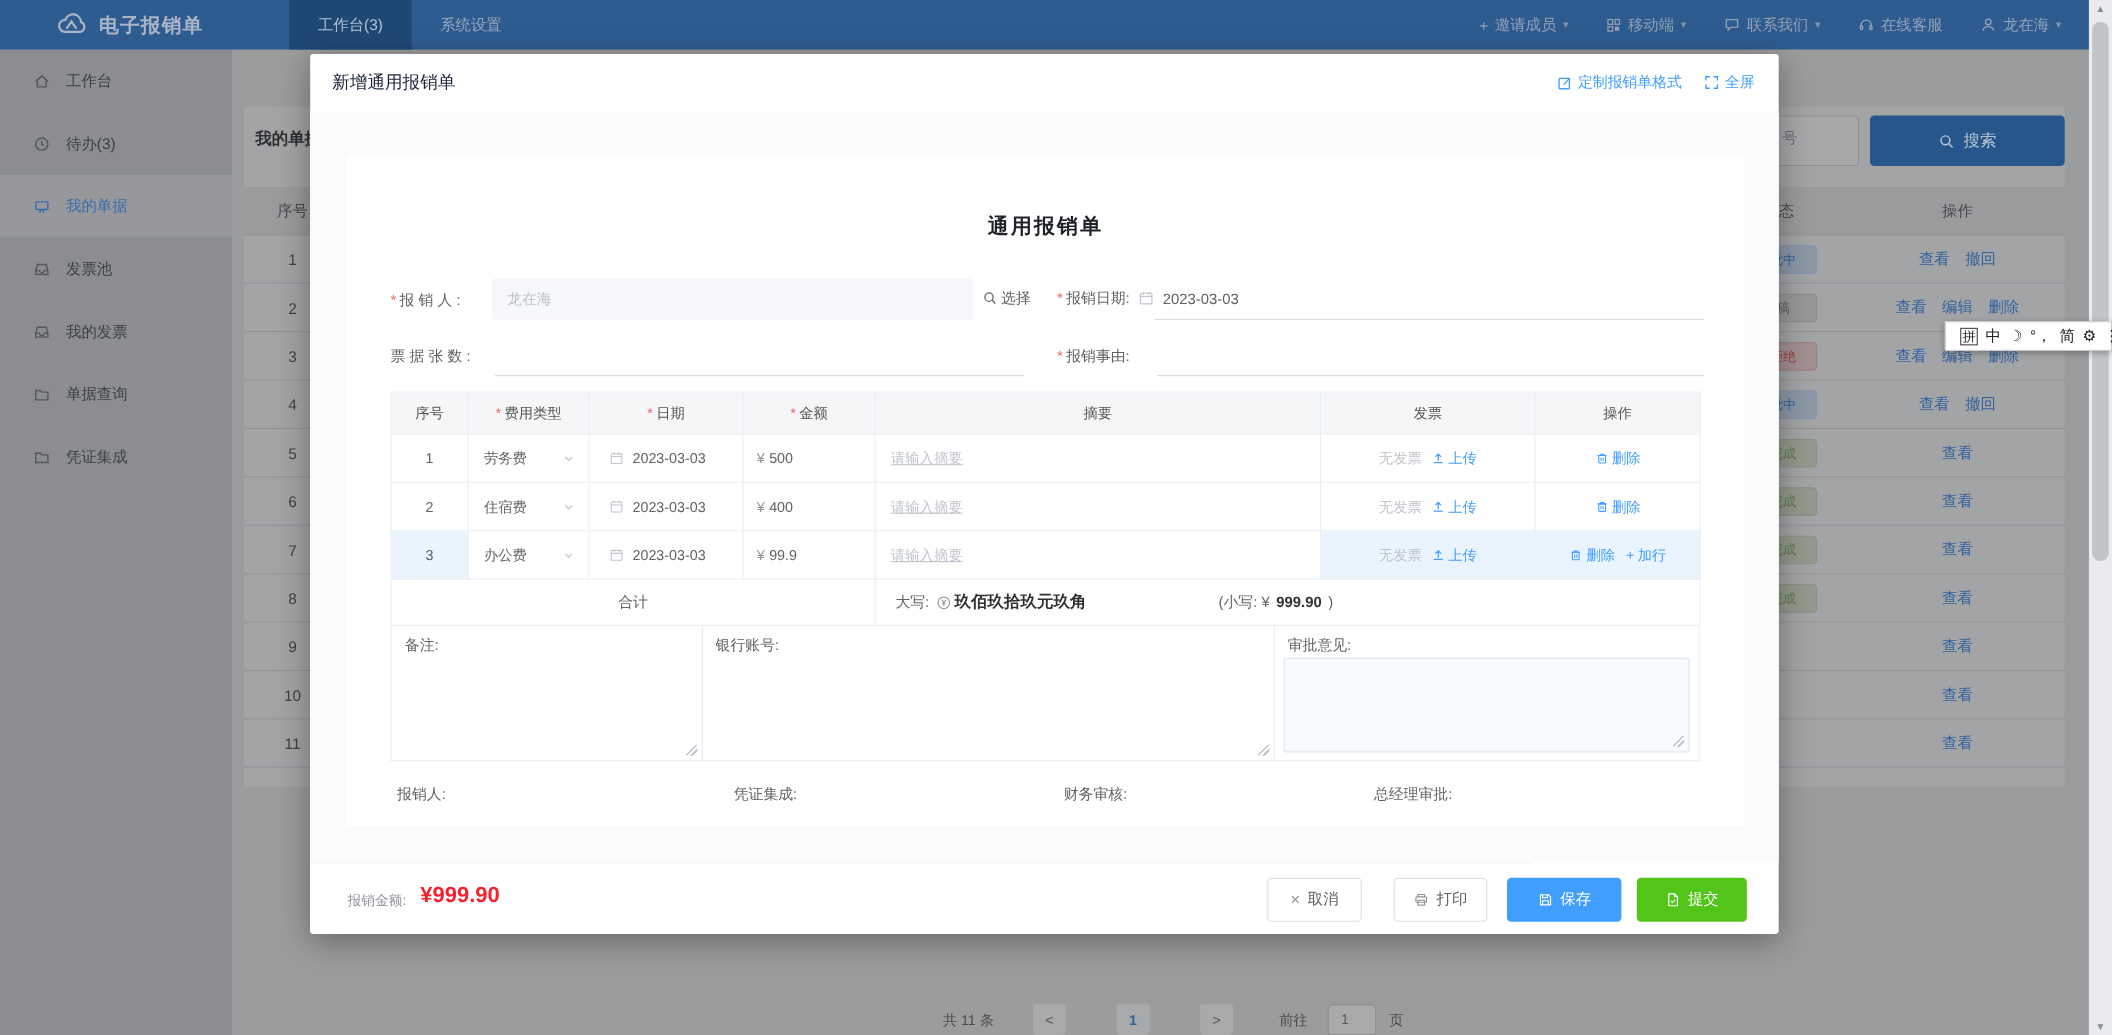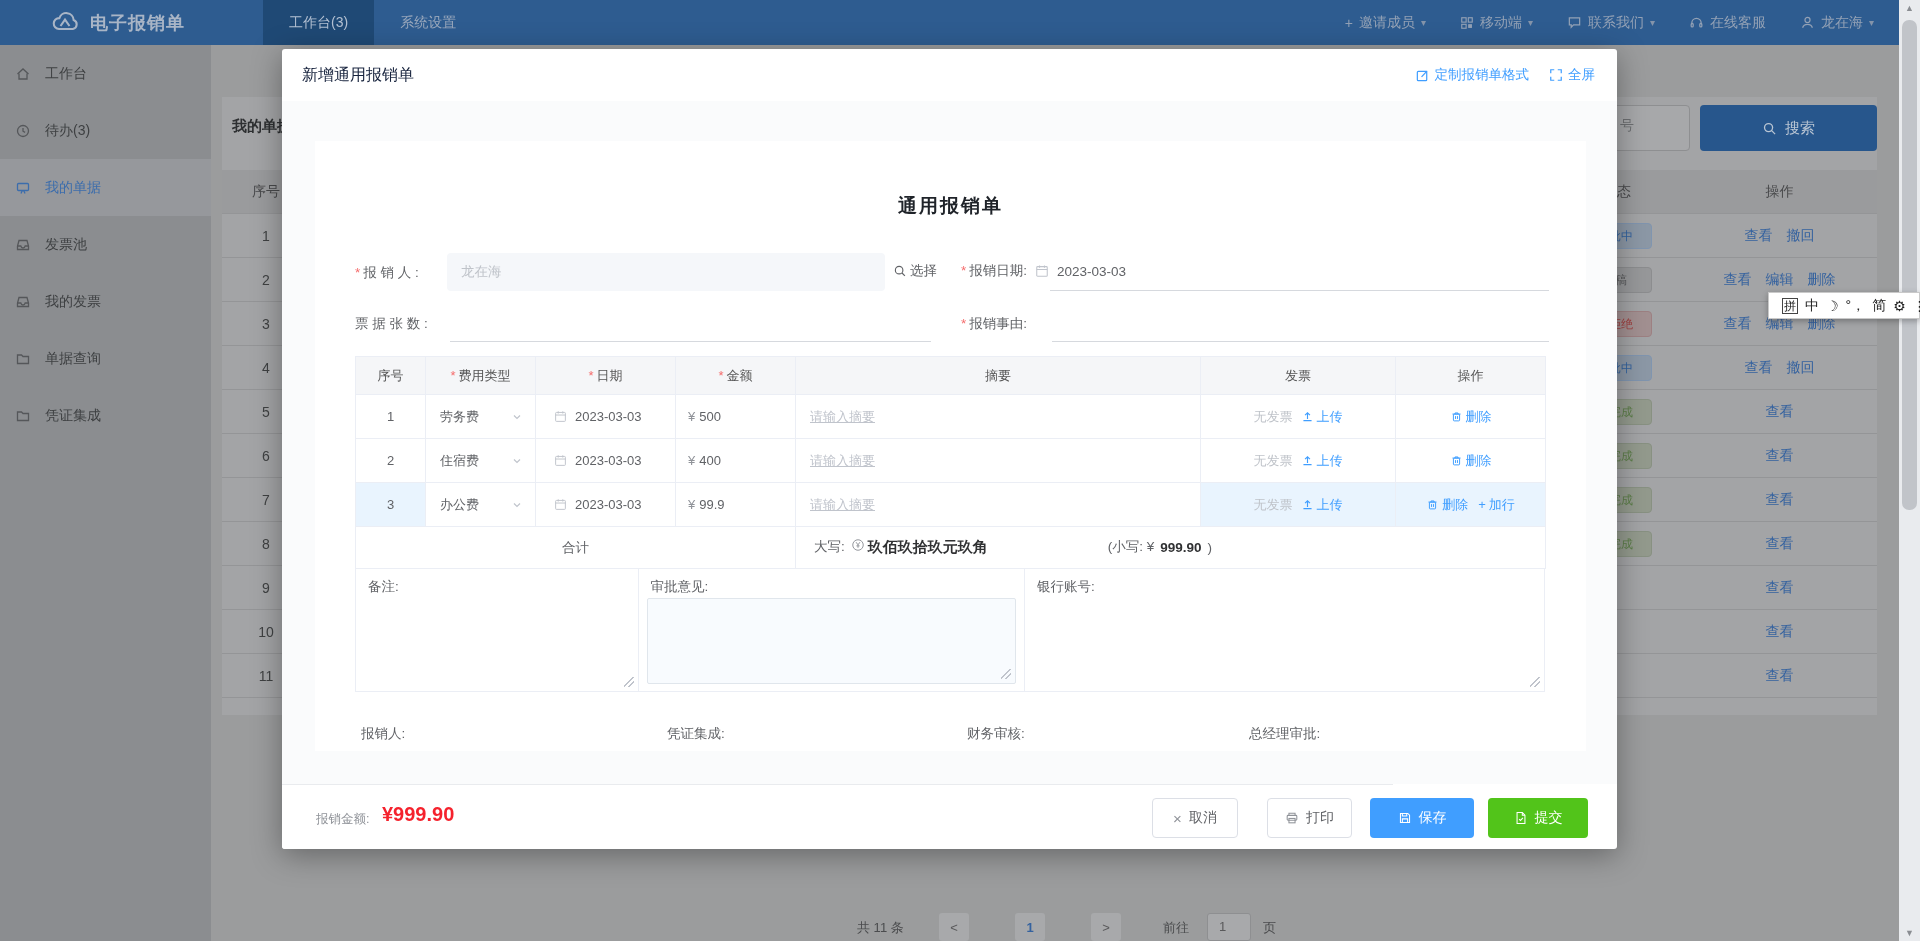--- a/index.html
+++ b/index.html
@@ -15,21 +15,21 @@
 .brand-text { color:#a9b5c6; font-size:18px; font-weight:bold; letter-spacing:1px; }
 .nav-tabs { display:flex; align-items:stretch; margin-left:52px; }
 .nav-tab { display:flex; align-items:center; padding:0 26px; color:#9aa8bc; font-size:14px; cursor:pointer; }
 .nav-tab.active { background:#1f4975; color:#b3c0d2; }
 .nav-right { margin-left:auto; display:flex; align-items:center; gap:34px; padding-right:46px; color:#93a1b5; font-size:14px; }
 .nav-item { display:flex; align-items:center; gap:6px; cursor:pointer; white-space:nowrap; }
 .caret { font-size:10px; color:#8494aa; }
 
 
 .sidebar { position:absolute; left:0; top:45px; width:211px; height:896px; background:#8b8d90; z-index:4; }
-.side-item { height:57px; display:flex; align-items:center; gap:14px; padding-left:15px; color:#3e4042; font-size:14px; cursor:pointer; }
+.side-item { height:57px; display:flex; align-items:center; gap:14px; padding-left:30px; color:#3e4042; font-size:14px; cursor:pointer; }
 .side-item .icon { color:#55575a; }
 .side-item.active { background:#96989c; color:#3c6dac; }
 .side-item.active .icon { color:#3c6dac; }
 
 
 .content { position:absolute; left:211px; top:45px; width:1709px; height:896px; background:#9b9c9d; z-index:3; }
 .bg-card { position:absolute; left:11px; top:52px; width:1655px; height:618px; background:#a3a4a6; }
 .bg-title { position:absolute; left:10px; top:20px; font-size:15px; font-weight:bold; color:#2e3032; }
 .bg-search-input { position:absolute; left:1220px; top:8px; width:248px; height:46px; background:#a7a8aa; border:1px solid #8e8f91; border-radius:4px; }
 .bg-search-frag { position:absolute; left:1398px; top:20px; color:#6e7073; font-size:14px; }
@@ -86,35 +86,35 @@
 .cell-amt { display:flex; align-items:center; padding-left:12px; gap:4px; }
 .amt-cur { color:#909399; }
 .placeholder { color:#c0c4cc; padding-left:14px;text-decoration:underline; }
 .cell-inv { display:flex; align-items:center; justify-content:center; gap:8px; }
 .noinv { color:#bfc3c9; }
 .bluelink { display:inline-flex; align-items:center; gap:3px; color:#409eff; cursor:pointer; white-space:nowrap; }
 .cell-act { display:flex; align-items:center; justify-content:center; gap:12px; }
 .sel-blue { background:#e9f4fe; }
 .total-row td { height:42px; }
 .total-label { text-align:center; color:#606266; font-size:13.5px; }
-.total-cell { display:flex; align-items:flex-start; padding-left:18px; }
+.total-cell { display:flex; align-items:center; padding-left:18px; }
 .upper-label { color:#606266; font-size:13.5px; }
 .yen-circle { color:#909399; margin:0 3px 0 6px; }
 .upper-value { color:#303133; font-weight:bold; font-size:15px; }
 .lower-group { margin-left:120px; color:#606266; font-size:13.5px; display:flex; align-items:center; gap:6px; }
 .lower-value { color:#303133; font-weight:bold; }
 
 .notes { position:absolute; left:40px; top:427px; width:1190px; height:124px; border:1px solid #ebeef5; border-top:none; display:flex; }
 .note-cell { position:relative; height:100%; padding:10px 0 0 12px; color:#606266; font-size:13.5px; }
 .note-cell + .note-cell { border-left:1px solid #ebeef5; }
 .nc1 { width:282px; } .nc2 { width:521px; } .nc3 { width:387px; }
 .grip { position:absolute; right:4px; bottom:4px; width:10px; height:10px; background:
   linear-gradient(135deg, transparent 0 6px, #c0c4cc 6px 7.5px, transparent 7.5px 9.5px, #c0c4cc 9.5px 11px, transparent 11px); }
 .approval-box { position:absolute; left:8px; right:8px; top:30px; bottom:7px; background:#f8fbfe; border:1px solid #e0e6ec; border-radius:2px; }
-.signatures { position:absolute; left:40px; top:584px; width:1190px; height:24px; }
+.signatures { position:absolute; left:40px; top:572px; width:1190px; height:24px; }
 .sig { position:absolute; top:0; color:#606266; font-size:13.5px; }
 
 .modal-footer { position:absolute; left:0; top:735px; width:1111px; height:65px; background:#fff; border-top:1px solid #e9ebee; border-radius:0 0 3px 3px; }
 .amt-label { position:absolute; left:34px; top:26px; color:#909399; font-size:12.5px; }
 .amt-value { position:absolute; left:100px; top:18px; color:#f5222d; font-size:20px; font-weight:bold; }
 .btn { position:absolute; top:13px; height:40px; border-radius:4px; display:flex; align-items:center; justify-content:center; gap:7px; font-size:14px; cursor:pointer; }
 .btn-plain { background:#fff; border:1px solid #dcdfe6; color:#606266; }
 .btn-cancel { left:870px; width:86px; }
 .btn-print { left:985px; width:85px; }
 .btn-save { left:1088px; width:104px; background:#409eff; color:#fff; }
@@ -667,29 +667,29 @@
             </td>
           </tr>
         </tbody>
           </table>
 
         <div class="notes">
           <div class="note-cell nc1">
             <span>备注:</span>
             <span class="grip"></span>
           </div>
+          <div class="note-cell nc2">
+            <span>银行账号:</span>
+            <span class="grip"></span>
+          </div>
           <div class="note-cell nc3">
             <span>审批意见:</span>
             <div class="approval-box">
               <span class="grip"></span>
             </div>
-          </div>
-          <div class="note-cell nc2">
-            <span>银行账号:</span>
-            <span class="grip"></span>
           </div>
         </div>
 
         <div class="signatures">
           <span class="sig" style="left:6px">报销人:</span>
           <span class="sig" style="left:312px">凭证集成:</span>
           <span class="sig" style="left:612px">财务审核:</span>
           <span class="sig" style="left:894px">总经理审批:</span>
         </div>
       </div>

